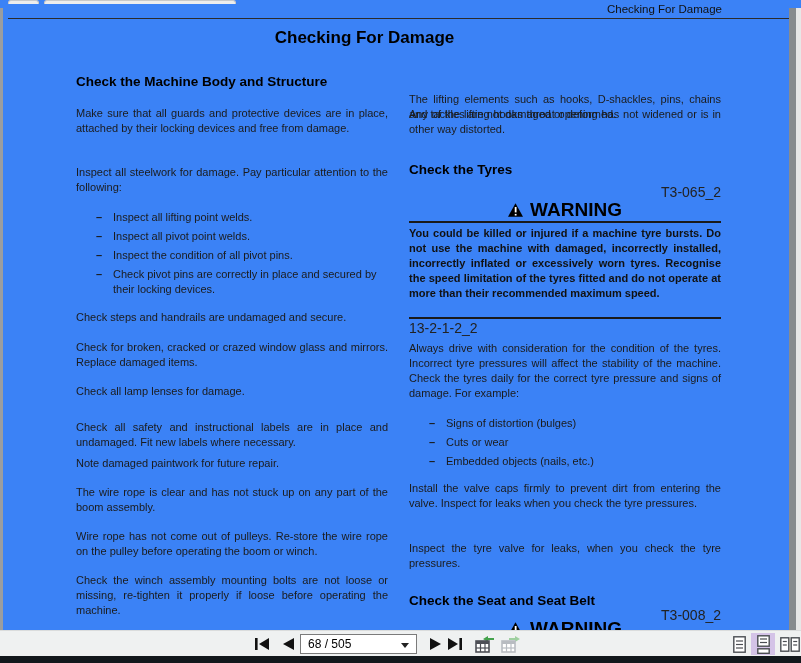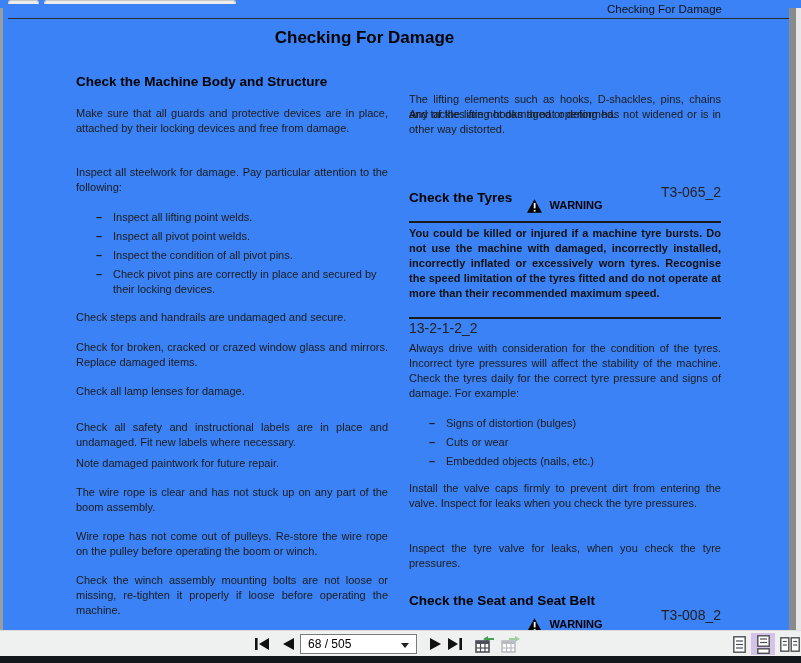--- a/index.html
+++ b/index.html
@@ -23,21 +23,21 @@
   .code { position:absolute; font-size:14px; color:#222; }
 
   .lcol { left:76px; }
   .rcol { left:409px; }
 
   ul.dash { position:absolute; width:312px; list-style:none; }
   ul.dash li { display:flex; font-size:11px; line-height:15px; color:#1b1b1b; margin-bottom:4px; }
   ul.dash li .marker { width:17px; margin-left:20px; flex:0 0 auto; font-weight:bold; }
   ul.dash li .li-text { flex:1; }
 
-  .warn-head { position:absolute; width:312px; display:flex; justify-content:center; gap:7px; font-size:11px; font-weight:bold; color:#000; }
+  .warn-head { position:absolute; width:312px; display:flex; align-items:center; justify-content:center; gap:7px; font-size:19px; font-weight:bold; color:#000; }
   .warn-rule { position:absolute; width:312px; height:2px; background:#1a1a1a; }
   .warn-text { position:absolute; width:312px; font-size:11px; line-height:15px; font-weight:bold; color:#111; text-align:justify; }
 
   
   .toolbar { position:absolute; left:0; top:630px; width:801px; height:26px; background:#eff1f1; border-top:1px solid #dadcdc; z-index:5; }
   .tb-btn { position:absolute; top:6px; width:16px; height:14px; display:flex; align-items:center; justify-content:center; cursor:pointer; }
   .combo { position:absolute; left:300px; top:3px; width:117px; height:20px; background:#fff; border:1px solid #7b7b7b; font-size:12px; color:#000; line-height:18px; padding-left:7px; }
   .combo .caret { position:absolute; right:7px; top:8px; width:0; height:0; border-left:4px solid transparent; border-right:4px solid transparent; border-top:5px solid #222; }
   .view-btn { position:absolute; top:2px; width:24px; height:22px; display:flex; align-items:center; justify-content:center; }
   .view-btn.selected { background:#d4c3e7; }
@@ -82,21 +82,21 @@
   <div class="p lcol" style="top:340px;">Check for broken, cracked or crazed window glass and mirrors. Replace damaged items.</div>
   <div class="p lcol" style="top:384px;">Check all lamp lenses for damage.</div>
   <div class="p lcol" style="top:420px;">Check all safety and instructional labels are in place and undamaged. Fit new labels where necessary.</div>
   <div class="p lcol" style="top:456px;">Note damaged paintwork for future repair.</div>
   <div class="p lcol" style="top:485px;">The wire rope is clear and has not stuck up on any part of the boom assembly.</div>
   <div class="p lcol" style="top:529px;">Wire rope has not come out of pulleys. Re-store the wire rope on the pulley before operating the boom or winch.</div>
   <div class="p lcol" style="top:573px;">Check the winch assembly mounting bolts are not loose or missing, re-tighten it properly if loose before operating the machine.</div>
 
   <div class="p rcol" style="top:92px;">The lifting elements such as hooks, D-shackles, pins, chains and tackles are not damaged or deformed.</div>
   <div class="p rcol" style="top:107px;">Any of the lifting hooks throat opening has not widened or is in other way distorted.</div>
-  <div class="h2 rcol" style="top:162px;margin-top:28px;">Check the Tyres</div>
+  <div class="h2 rcol" style="top:162px;">Check the Tyres</div>
   <div class="code" style="left:409px; top:184px; width:312px; text-align:right;">T3-065_2</div>
 
   <div class="warn-head rcol" style="top:199px;">
     <svg width="15" height="14" viewBox="0 0 20 18">
         <path d="M10 0 L20 18 L0 18 Z" fill="#000"></path>
         <rect x="9" y="5" width="2.4" height="7.2" fill="#fff"></rect>
         <rect x="9" y="14.2" width="2.4" height="2.2" fill="#fff"></rect>
       </svg>
     <span>WARNING</span>
   </div>

